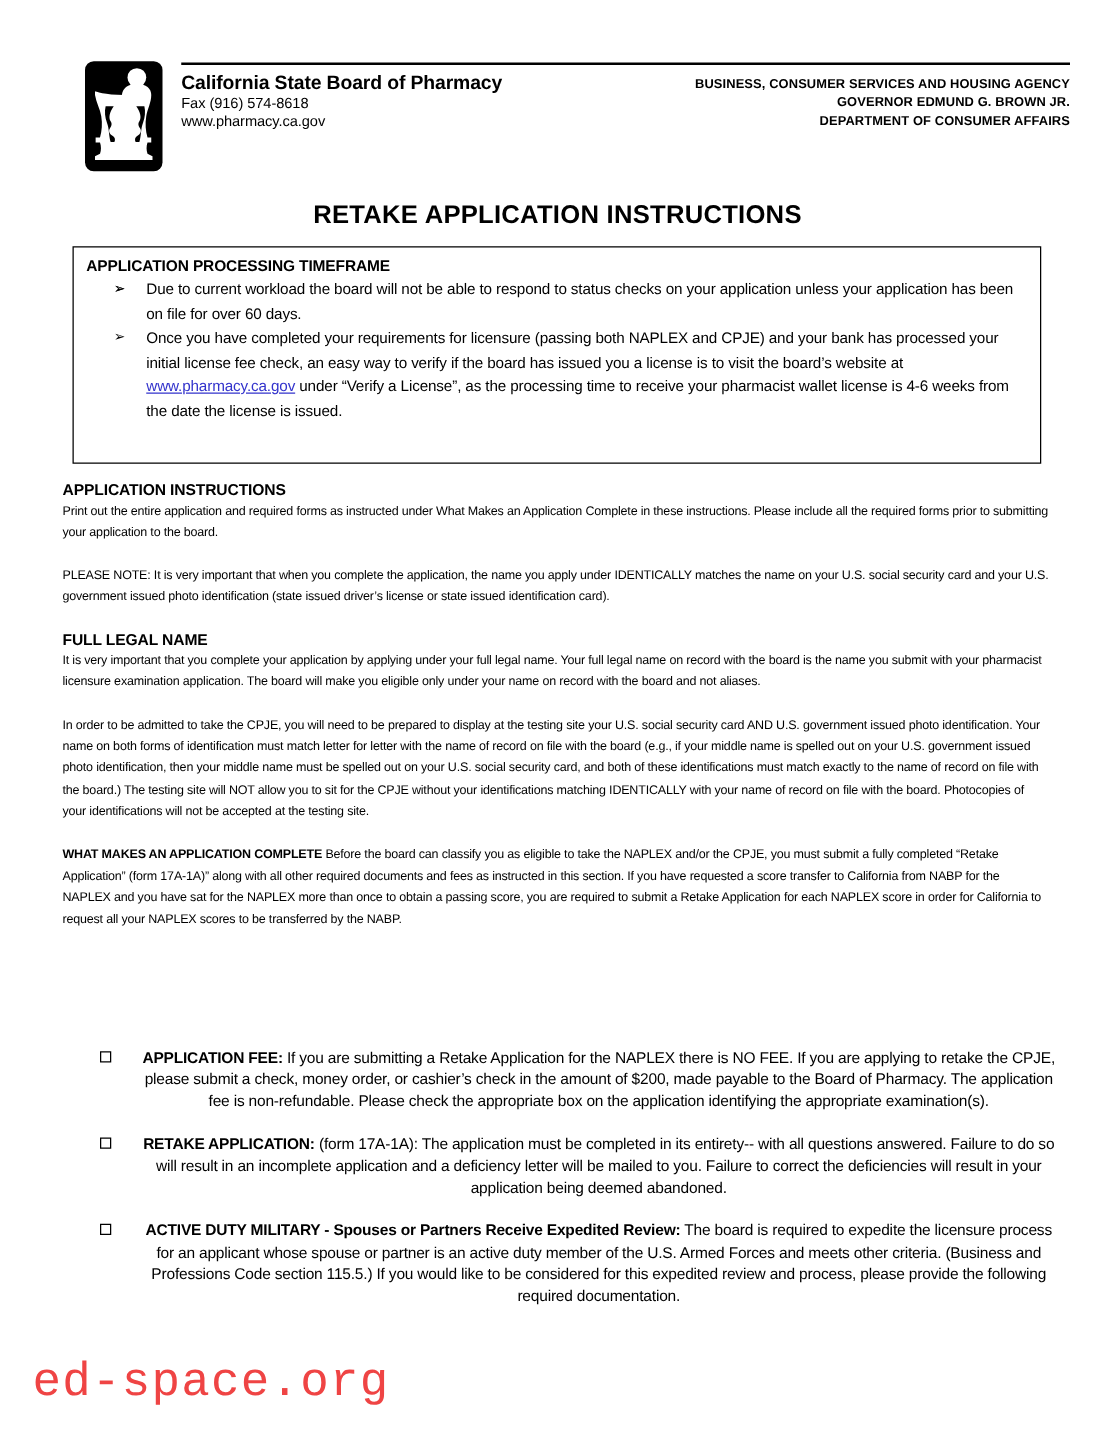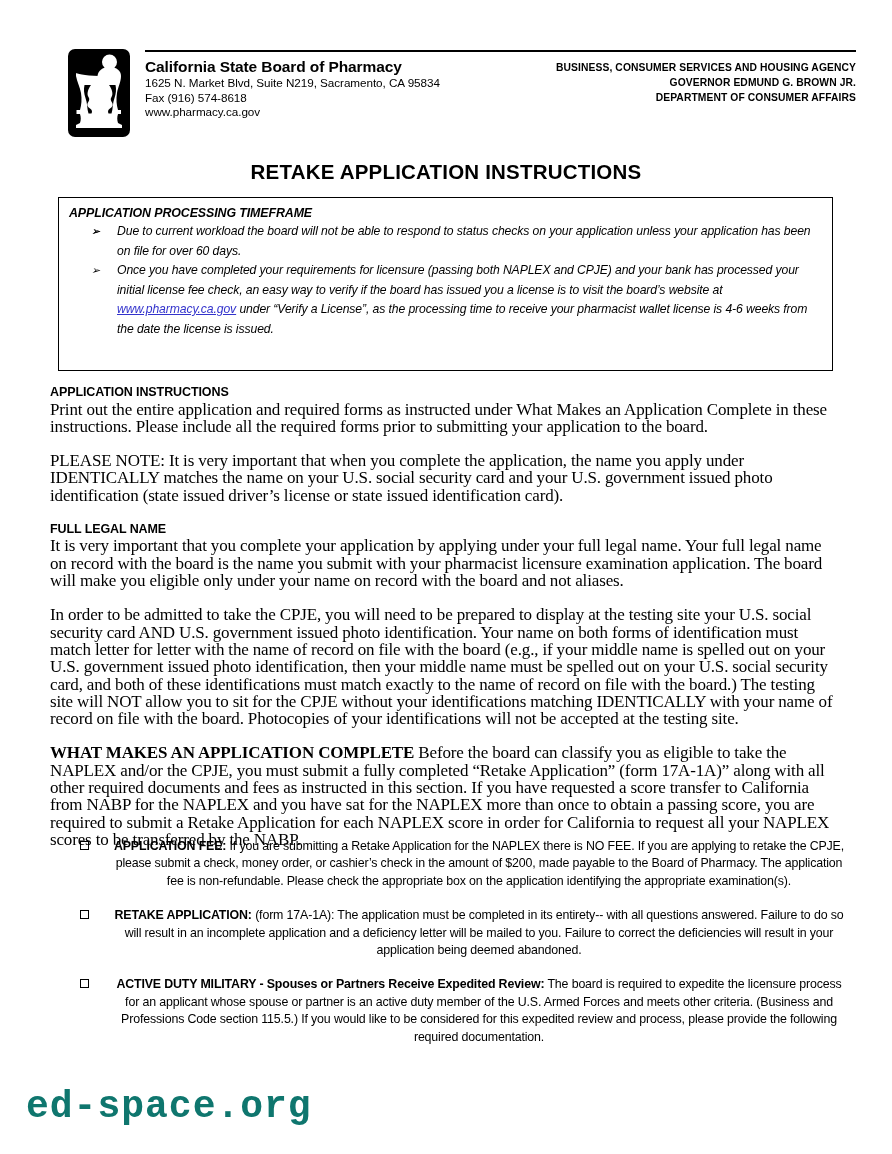--- a/index.html
+++ b/index.html
@@ -95,21 +95,20 @@
   
   .timeframe-box {
     position: absolute;
     left: 58px;
     top: 197px;
     width: 775px;
     height: 174px;
     border: 1px solid #000;
     box-sizing: border-box;
     padding: 7px 10px 0 10px;
-    font-style: italic;
   }
   .timeframe-heading {
     font-size: 12.4px;
     font-weight: bold;
     line-height: 17px;
     letter-spacing: -0.1px;
   }
   .tf-list {
     margin: 0;
     padding: 0;
@@ -140,25 +139,24 @@
     top: 384px;
     width: 790px;
   }
   .sec-heading {
     font-size: 12.5px;
     font-weight: bold;
     line-height: 16.5px;
     letter-spacing: -0.1px;
   }
   .para {
-    font-size: 17px;
+    font-size: 10px;
     line-height: 17.3px;
     letter-spacing: -0.15px;
     margin: 0;
-    font-family: Liberation Serif, serif;
   }
   .gap-md { height: 17px; }
 
   .inline-head {
     font-weight: bold;
     margin-top: 29px;
   }
 
   
   .checklist {
@@ -186,23 +184,22 @@
     box-sizing: border-box;
   }
 
   
   .watermark {
     position: absolute;
     left: 26px;
     top: 1085px;
     font-family: "Liberation Mono", "DejaVu Sans Mono", monospace;
     font-size: 38px;
-    color: #0f766e;
+    color: #ef4444;
     letter-spacing: 1px;
-    font-weight: bold;
   }
 </style>
 </head>
 <body>
 
 <div class="page">
 
   <div class="header">
 
     <div class="header-rule"></div>
@@ -224,21 +221,20 @@
                    L20.5 64.5 C19 60 19.5 54 17.5 49 C16 45 15.5 40 16.5 36 Z"></path>
           <path d="M41 36 C44 40 45.5 45 43.5 48 C42 50.3 43 52 44 53.5
                    C45.5 55.6 44.5 58 42 59.5 C40 60.7 39.5 62.5 40.5 64.5
                    L43.5 64.5 C45 60 44.5 54 46.5 49 C48 45 48.5 40 47.5 36 Z"></path>
         </g>
       </svg>
     </div>
 
     <div class="org-block">
       <div class="org-name">California State Board of Pharmacy</div>
-      <div class="org-line">1625 N. Market Blvd, Suite N219, Sacramento, CA 95834</div>
       <div class="org-line">Fax (916) 574-8618</div>
       <div class="org-line">www.pharmacy.ca.gov</div>
     </div>
 
     <div class="agency-block">
       <div>BUSINESS, CONSUMER SERVICES AND HOUSING AGENCY</div>
       <div>GOVERNOR EDMUND G. BROWN JR.</div>
       <div>DEPARTMENT OF CONSUMER AFFAIRS</div>
     </div>
   </div>

